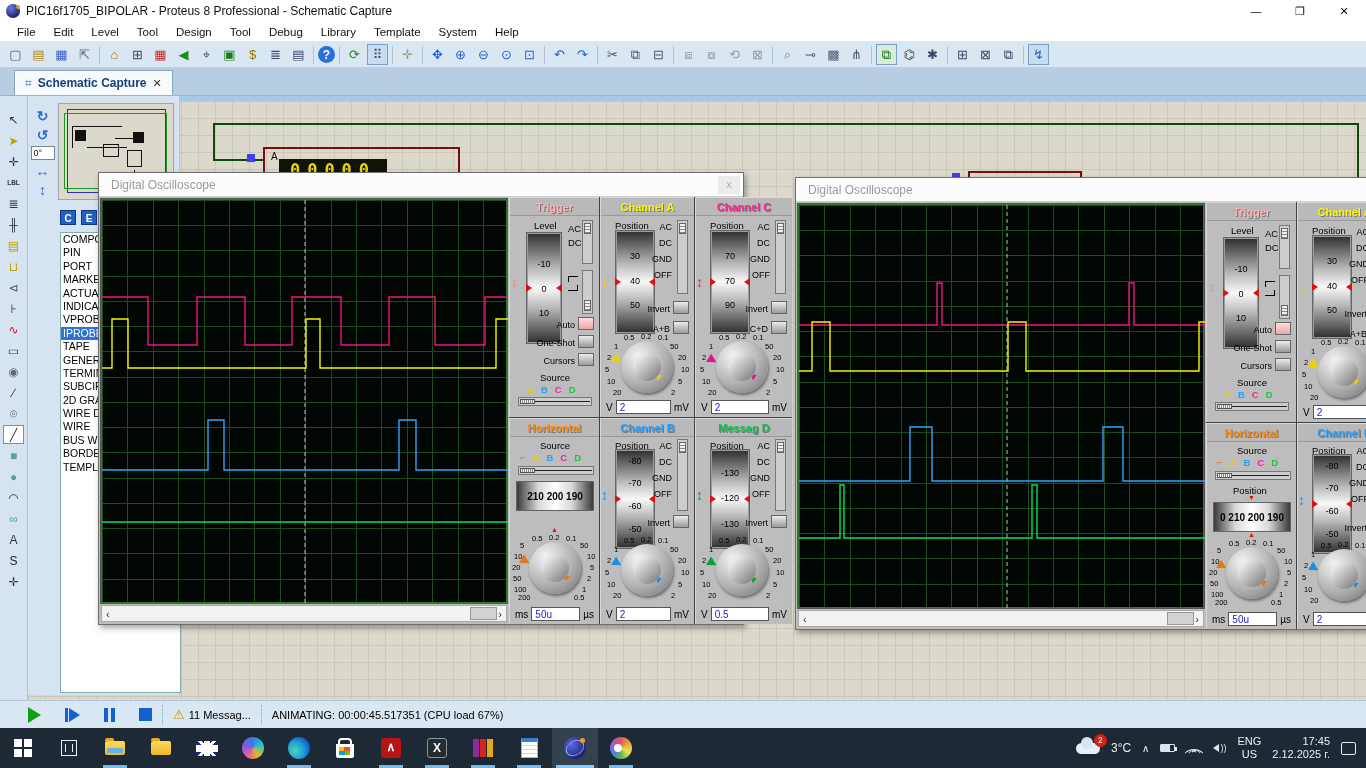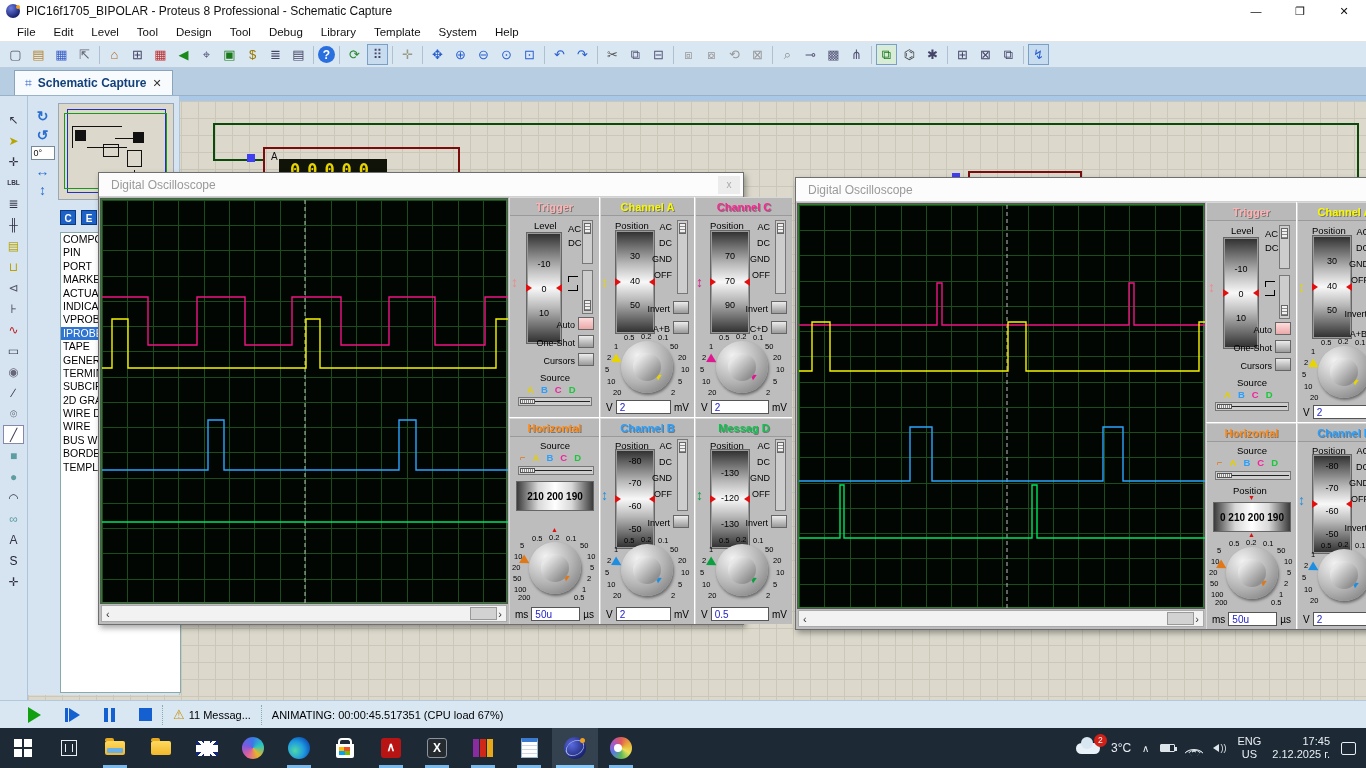--- a/index.html
+++ b/index.html
@@ -57,21 +57,21 @@
 .scope{position:absolute;width:646px;height:453px;background:#bdbdbd;border:1px solid #6f6f6f;box-shadow:2px 3px 6px rgba(0,0,0,.35)}
 #scope1{left:98px;top:76px;z-index:5}
 #scope2{left:795px;top:81px;z-index:5}
 .stitle{height:24px;background:#fcfcfc;border-bottom:1px solid #d0d0d0;color:#9a9a9a;font-size:12px;display:flex;align-items:center;padding-left:12px;position:relative}
 .sclose{position:absolute;right:3px;top:3px;width:22px;height:18px;background:#ececec;color:#aaa;font-size:10px;text-align:center;line-height:17px}
 .screen{position:absolute;left:2px;top:26px;width:406px;height:404px;background-color:#020602;border:1px solid #2e7d2e;outline:1px solid #555;
  background-image:repeating-linear-gradient(to right,#1a4d1a 0 1px,transparent 1px 25.4px),repeating-linear-gradient(to bottom,#1a4d1a 0 1px,transparent 1px 25.25px)}
 .screen svg{position:absolute;inset:0}
 .hscroll{position:absolute;left:2px;top:432px;width:406px;height:17px;background:#f2f2f2;border:1px solid #aaa;display:flex;align-items:center;justify-content:space-between;padding:0 4px;font-size:11px;color:#333}
 .hthumb{position:absolute;left:368px;top:1px;width:27px;height:13px;background:#d2d2d2;border:1px solid #999}
-.panels{position:absolute;left:410px;top:24px;width:283px;height:427px;background:#ffffff;display:grid;grid-template-columns:90px 94px 97px;grid-template-rows:220px 206px;gap:1px}
+.panels{position:absolute;left:410px;top:24px;width:283px;height:427px;background:#404040;display:grid;grid-template-columns:90px 94px 97px;grid-template-rows:220px 206px;gap:1px}
 .panel{background:#bdbdbd;position:relative;overflow:hidden;border-left:1px solid #d8d8d8;border-top:1px solid #d8d8d8}
 .phead{height:18px;background:#b9b9b9;border-bottom:1px solid #9a9a9a;text-align:center;font-size:11px;font-weight:bold;line-height:18px;text-shadow:1px 1px 0 #787878}
 .hT{color:#ffb2b2}.hA{color:#f8f800}.hB{color:#28a0ff}.hC{color:#ff2492}.hD{color:#12c050}.hH{color:#ff8c1a}
 .plabel{position:absolute;font-size:9.5px;color:#000}
 .clab{position:absolute;font-size:9px;color:#000;right:22px;text-align:right}
 .blabel{position:absolute;font-size:9px;color:#000;text-align:right}
 .vgauge{position:absolute;border:1px solid #666;background:linear-gradient(180deg,#2e2e2e 0%,#b8b8b8 32%,#f8f8f8 50%,#b8b8b8 68%,#2e2e2e 100%);box-shadow:inset 0 0 0 1px #9a9a9a}
 .vgauge .num{position:absolute;width:100%;text-align:center;font-size:9px;color:#000}
 .tri{position:absolute;width:0;height:0;border-top:4px solid transparent;border-bottom:4px solid transparent}
 .tri.l{left:-1px;top:calc(50% - 4px);border-left:6px solid #e01010}

